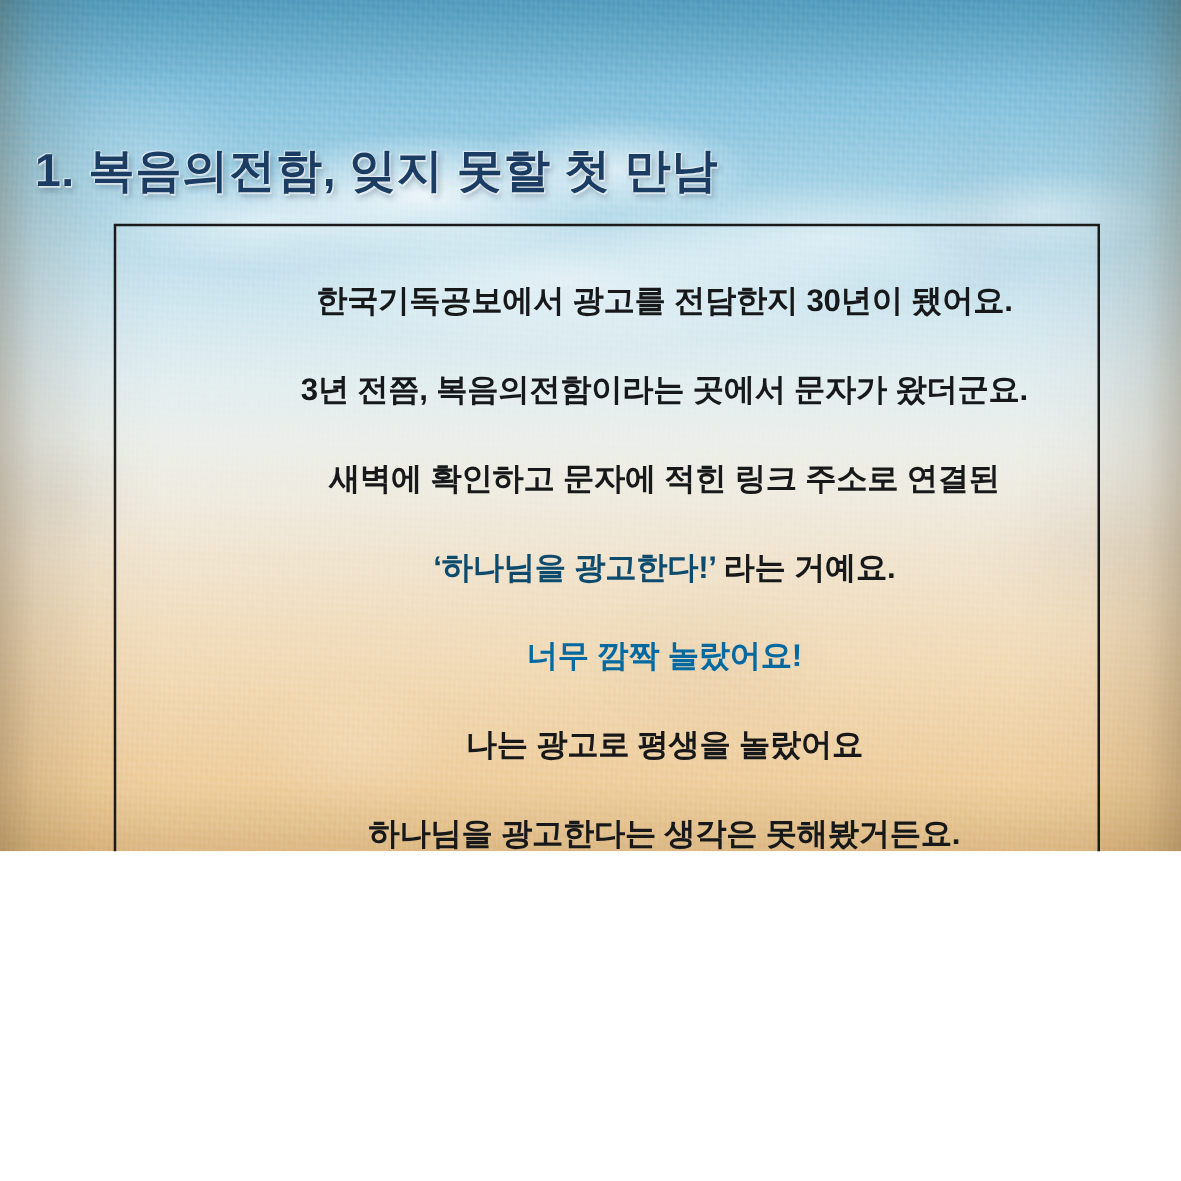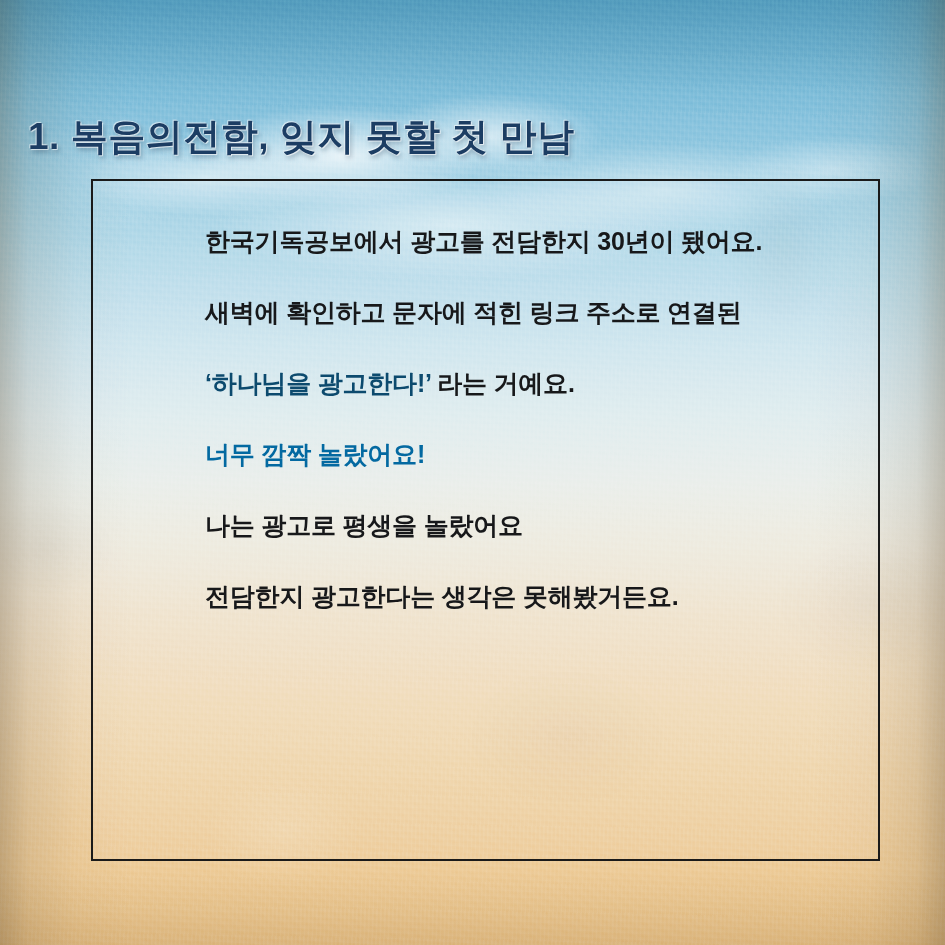--- a/index.html
+++ b/index.html
@@ -4,23 +4,24 @@
 <style>
   html, body {
     margin: 0;
     padding: 0;
     background: #ffffff;
   }
 
   #slide {
     position: relative;
     width: 945px;
-    height: 945px;
+    height: 681px;
     overflow: hidden;
     font-family: "Liberation Sans", "DejaVu Sans", sans-serif;
+    text-align: center;
   }
 
   
   .bg-base {
     position: absolute;
     inset: 0;
     background: linear-gradient(to bottom,
         #5aa8cc 0%,
         #6fb4d3 6%,
         #86c2dd 13%,
@@ -167,21 +168,22 @@
   <div class="bg-clouds"></div>
   <div class="bg-mottle"></div>
   <div class="bg-texture"></div>
   <div class="bg-vignette"></div>
 
   <div class="slide-title">1. 복음의전함, 잊지 못할 첫 만남</div>
 
   <div class="content-box">
     <div class="body-lines" id="body-lines">
         <div class="body-line"><span>한국기독공보에서 광고를 전담한지 30년이 됐어요.</span></div>
+        <div class="body-line"><span>3년 전쯤, 복음의전함이라는 곳에서 문자가 왔더군요.</span></div>
         <div class="body-line"><span>새벽에 확인하고 문자에 적힌 링크 주소로 연결된</span></div>
         <div class="body-line"><span class="accent">‘하나님을 광고한다!’</span><span> 라는 거예요.</span></div>
         <div class="body-line is-accent"><span>너무 깜짝 놀랐어요!</span></div>
         <div class="body-line"><span>나는 광고로 평생을 놀랐어요</span></div>
-        <div class="body-line"><span>전담한지 광고한다는 생각은 못해봤거든요.</span></div>
+        <div class="body-line"><span>하나님을 광고한다는 생각은 못해봤거든요.</span></div>
       </div>
   </div>
 
 </div>
 
 </body></html>

